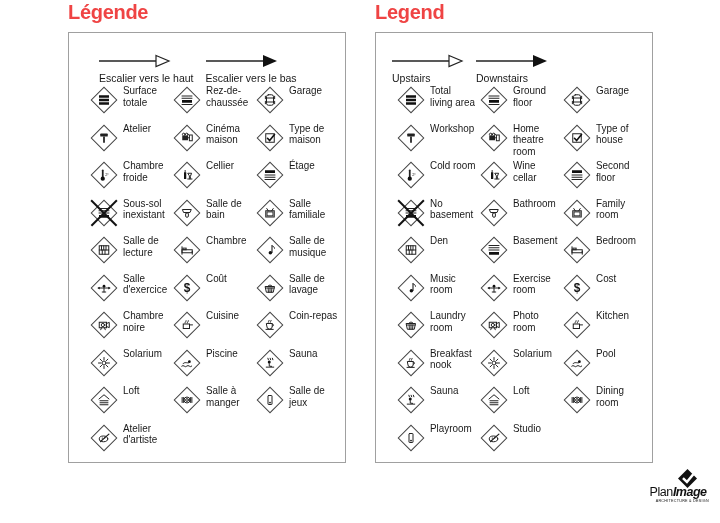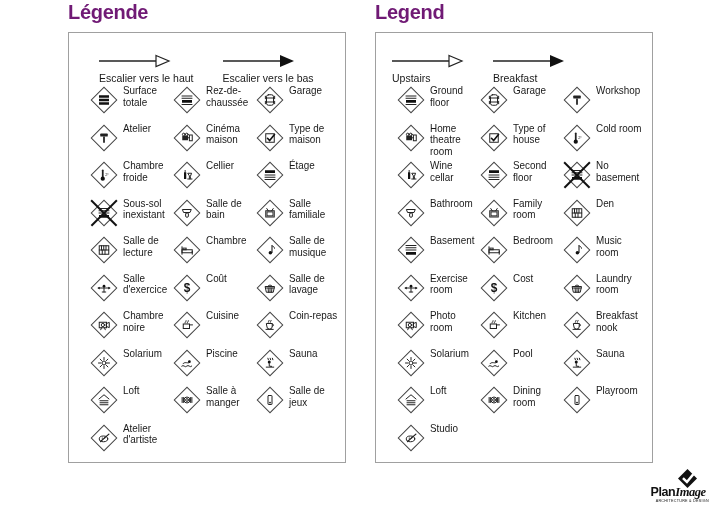--- a/index.html
+++ b/index.html
@@ -1,28 +1,28 @@
 <!DOCTYPE html>
 <html><head>
 <meta charset="utf-8">
 <style>
   html,body{margin:0;padding:0;background:#fff;}
   #screen{
     position:relative;width:720px;height:523px;background:#fff;overflow:hidden;
     font-family:"Liberation Sans",sans-serif;color:#1a1a1a;
   }
   .panel-title{
-    position:absolute;top:1px;font-size:20px;font-weight:bold;color:#701a75;
+    position:absolute;top:1px;font-size:20px;font-weight:bold;color:#ef4444;
     letter-spacing:-0.3px;
   }
   .panel{
     position:absolute;top:32px;width:278px;height:431px;
     border:1px solid #a0a0a0;background:#fff;box-sizing:border-box;
   }
-  .arrows{position:absolute;top:20px;display:flex;gap:29px;}
+  .arrows{position:absolute;top:20px;display:flex;gap:12px;}
   .panel.fr .arrows{left:30px;}
   .panel.en .arrows{left:16px;}
   .arrow-group{display:flex;flex-direction:column;}
   .arrow-group svg{display:block;}
   .arrow-label{font-size:10.5px;margin-top:3px;white-space:nowrap;color:#181818;}
   .grid{
     position:absolute;left:20px;top:52px;width:252px;
     display:grid;grid-template-columns:83px 83px 86px;grid-template-rows:repeat(10,37.5px);
   }
   .item{display:flex;align-items:flex-start;}
@@ -38,22 +38,22 @@
   .icon-box.crossed::before{transform:rotate(45deg);}
   .icon-box.crossed::after{transform:rotate(-45deg);}
   .label{
     font-size:10.5px;line-height:1.12;color:#181818;margin-left:4px;width:56px;
     transform:scaleX(0.94);transform-origin:left center;
   }
   
   .logo{position:absolute;left:642px;top:469px;width:72px;text-align:center;}
   .logo svg{display:block;margin:0 auto -2px 36px;}
   .logo-text{font-size:12.5px;line-height:1;color:#111;white-space:nowrap;}
-  .logo-text .bold{font-weight:bold;letter-spacing:-0.4px;}
-  .logo-text .script{font-family:Liberation Serif, serif;font-style:italic;font-weight:bold;letter-spacing:-0.5px;}
+  .logo-text .bold{font-weight:normal;letter-spacing:-0.4px;}
+  .logo-text .script{font-family:Liberation Sans, sans-serif;font-style:italic;font-weight:bold;letter-spacing:-0.5px;}
   .tagline{
     font-size:6px;letter-spacing:0.4px;color:#111;white-space:nowrap;
     transform:scale(0.62);transform-origin:center top;margin-top:0px;
   }
 </style>
 </head>
 <body>
 
 <div id="screen">
 
@@ -435,24 +435,35 @@
           </div>
           <span class="arrow-label">Upstairs</span>
         </div>
         <div class="arrow-group">
           <div>
             <svg width="72" height="16" viewBox="0 0 72 16">
               <line x1="0" y1="8" x2="57" y2="8" stroke="#222" stroke-width="1.5"></line>
               <polygon points="57,2 71,8 57,14" fill="#111" stroke="none"></polygon>
             </svg>
           </div>
-          <span class="arrow-label">Breakfast</span>
+          <span class="arrow-label">Downstairs</span>
         </div>
       </div>
     <div class="grid">
+        <div class="item">
+          <span class="icon-box">
+            <span class="diamond"></span>
+            <svg class="glyph" viewBox="0 0 12 12" width="15" height="15" stroke="#222" stroke-width="0.8" fill="none" stroke-linecap="round">
+              <rect x="2" y="2.2" width="8" height="2" fill="#111" stroke="none"></rect>
+              <rect x="2" y="5" width="8" height="2" fill="#111" stroke="none"></rect>
+              <rect x="2" y="7.8" width="8" height="2" fill="#111" stroke="none"></rect>
+            </svg>
+          </span>
+          <span class="label">Total living area</span>
+        </div>
         <div class="item">
           <span class="icon-box">
             <span class="diamond"></span>
             <svg class="glyph" viewBox="0 0 12 12" width="15" height="15" stroke="#222" stroke-width="0.8" fill="none" stroke-linecap="round">
               <line x1="2" y1="2.8" x2="10" y2="2.8"></line>
               <line x1="2" y1="4.6" x2="10" y2="4.6"></line>
               <rect x="2" y="6" width="8" height="2.2" fill="#111" stroke="none"></rect>
               <line x1="2" y1="9.6" x2="10" y2="9.6"></line>
             </svg>
           </span>

